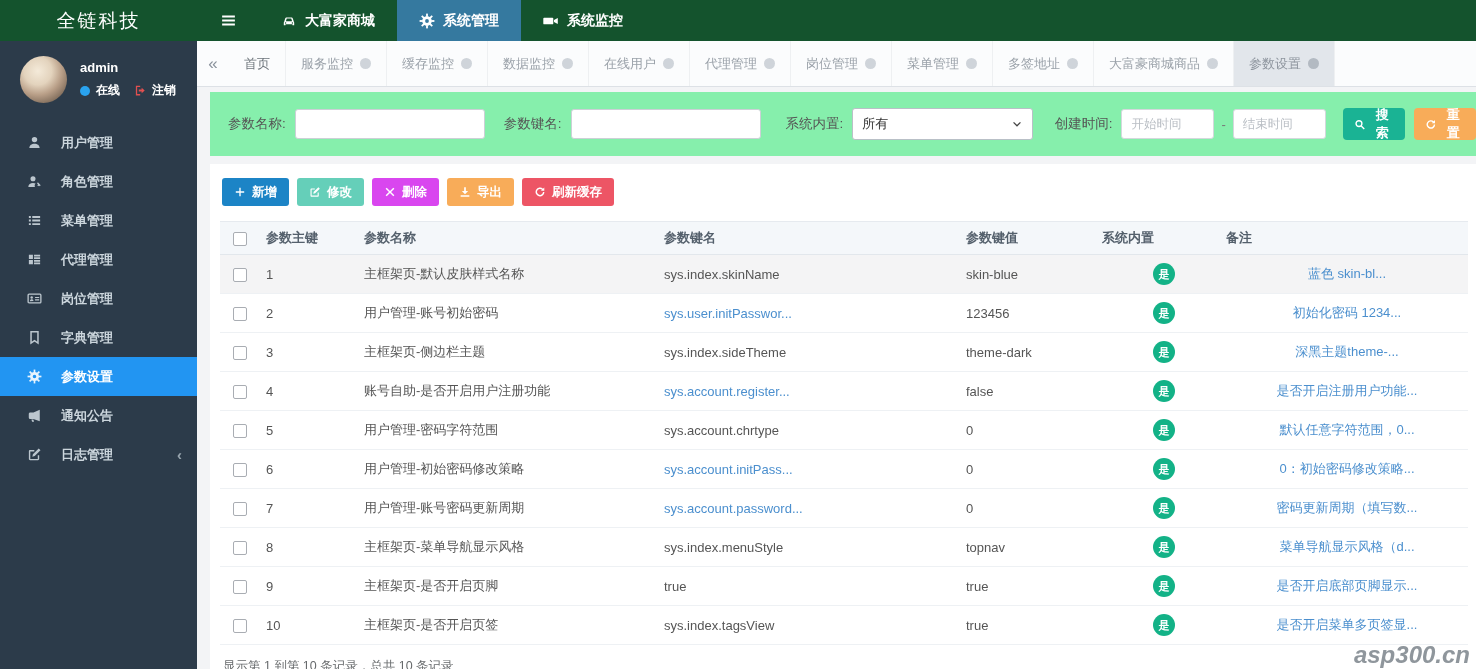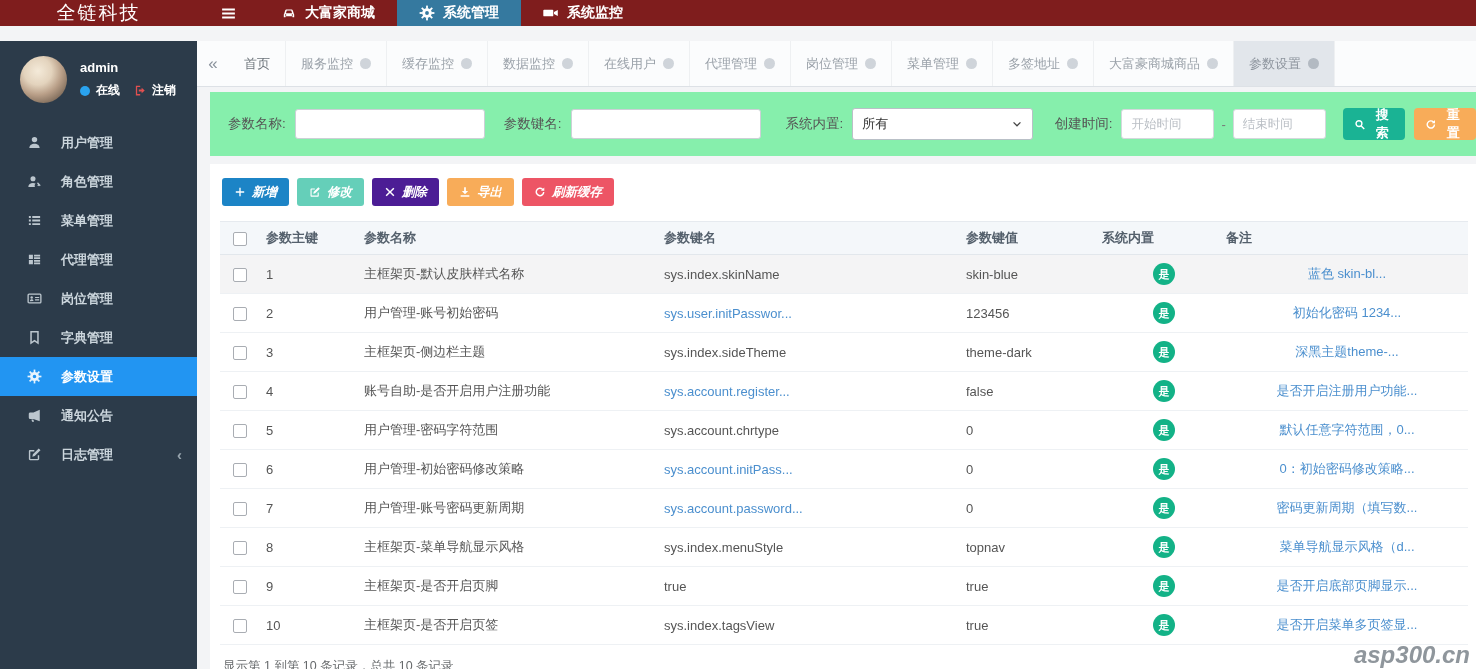--- a/index.html
+++ b/index.html
@@ -1,20 +1,20 @@
 <!DOCTYPE html>
 <html><head>
 <meta charset="utf-8">
 <style>
   * { box-sizing: border-box; margin: 0; padding: 0; }
   html,body { width:1476px; height:669px; overflow:hidden; font-family:"Liberation Sans","DejaVu Sans",sans-serif; background:#f3f4f6; }
   .ic { width:15px; height:15px; display:inline-block; vertical-align:middle; }
 
   
-  .topbar { position:fixed; top:0; left:0; right:0; height:26px; background:#7f1d1d; display:flex; align-items:stretch; z-index:30; }
+  .topbar { position:fixed; top:0; left:0; right:0; height:41px; background:#14532d; display:flex; align-items:stretch; z-index:30; }
   .logo { width:197px; color:#fff; font-size:19px; letter-spacing:2px; display:flex; align-items:center; justify-content:center; }
   .hamburger { width:62px; display:flex; align-items:center; justify-content:center; color:#fff; cursor:pointer; }
   .hamburger .ic { width:17px; height:17px; }
   .nav-item { display:flex; align-items:center; gap:8px; padding:0 22px; color:#fff; font-size:14px; font-weight:bold; cursor:pointer; }
   .nav-item .ic { width:16px; height:16px; }
   .nav-item.active { background:#35799f; }
 
   
   .sidebar { position:fixed; top:41px; left:0; bottom:0; width:197px; background:#2c3b4a; z-index:20; }
   .user-panel { display:flex; gap:13px; padding:15px 10px 14px 20px; align-items:center; }
@@ -53,23 +53,23 @@
   .date-input::placeholder, .text-input::placeholder { color:#b9bec4; }
   .dash { color:#777; margin:0 7px; font-size:13px; }
   .btn-sm { height:30px; border:none; border-radius:4px; color:#fff; font-size:13px; font-weight:bold; display:inline-flex; align-items:center; gap:5px; padding:16px 11px; cursor:pointer; font-family:inherit; }
   .btn-search { background:#1ab394; margin-left:17px; }
   .btn-reset  { background:#f8ac59; margin-left:9px; }
   .btn-sm .ic { width:13px; height:13px; }
 
   
   .content { position:absolute; top:123px; left:13px; right:0; bottom:-30px; background:#fff; padding:14px 8px 0 10px; overflow:hidden; }
   .toolbar { display:flex; gap:8px; margin-left:2px; }
-  .btn { height:28px; border:none; border-radius:3px; color:#fff; font-size:12.5px; font-weight:bold; display:inline-flex; align-items:center; gap:6px; padding:0 12px; cursor:pointer; font-family:inherit;font-style:italic; }
+  .btn { height:28px; border:none; border-radius:3px; color:#fff; font-size:12.5px; font-weight:bold; display:inline-flex; align-items:center; gap:6px; padding:0 12px; cursor:pointer; font-family:inherit; }
   .btn .ic { width:12px; height:12px; }
-  .btn-add { background:#1c84c6; } .btn-edit { background:#65cfb9; } .btn-del { background:#4c1d95;justify-content:flex-end; }
+  .btn-add { background:#1c84c6; } .btn-edit { background:#65cfb9; } .btn-del { background:#d946ef;justify-content:flex-end; }
   .btn-export { background:#f8ac59; } .btn-refresh { background:#ed5565; }
 
   table { width:100%; border-collapse:collapse; font-size:13px; color:#555; margin-top:15px; table-layout:fixed; }
   thead tr { background:#f4f7fa; }
   th { font-weight:bold; color:#54606c; height:33px; border-top:1px solid #e6eaef; border-bottom:1px solid #e2e7ec; text-align:left; }
   td { height:39px; border-bottom:1px solid #eef1f4; }
   tr.striped { background:#f4f4f5; }
   .c-check { width:40px; text-align:center; }
   .c-id { width:104px; padding-left:6px; }
   .c-name { width:300px; }

